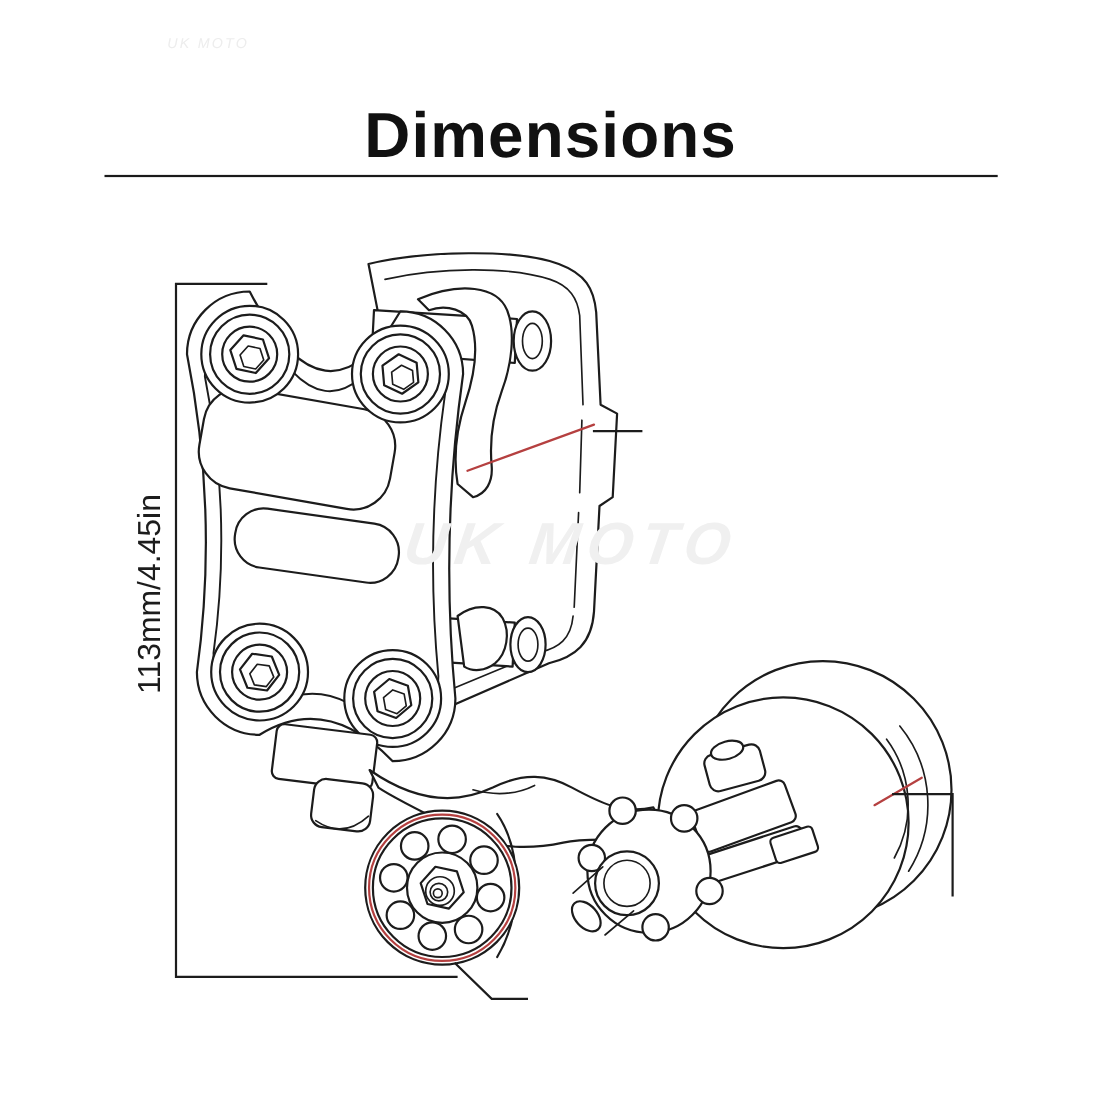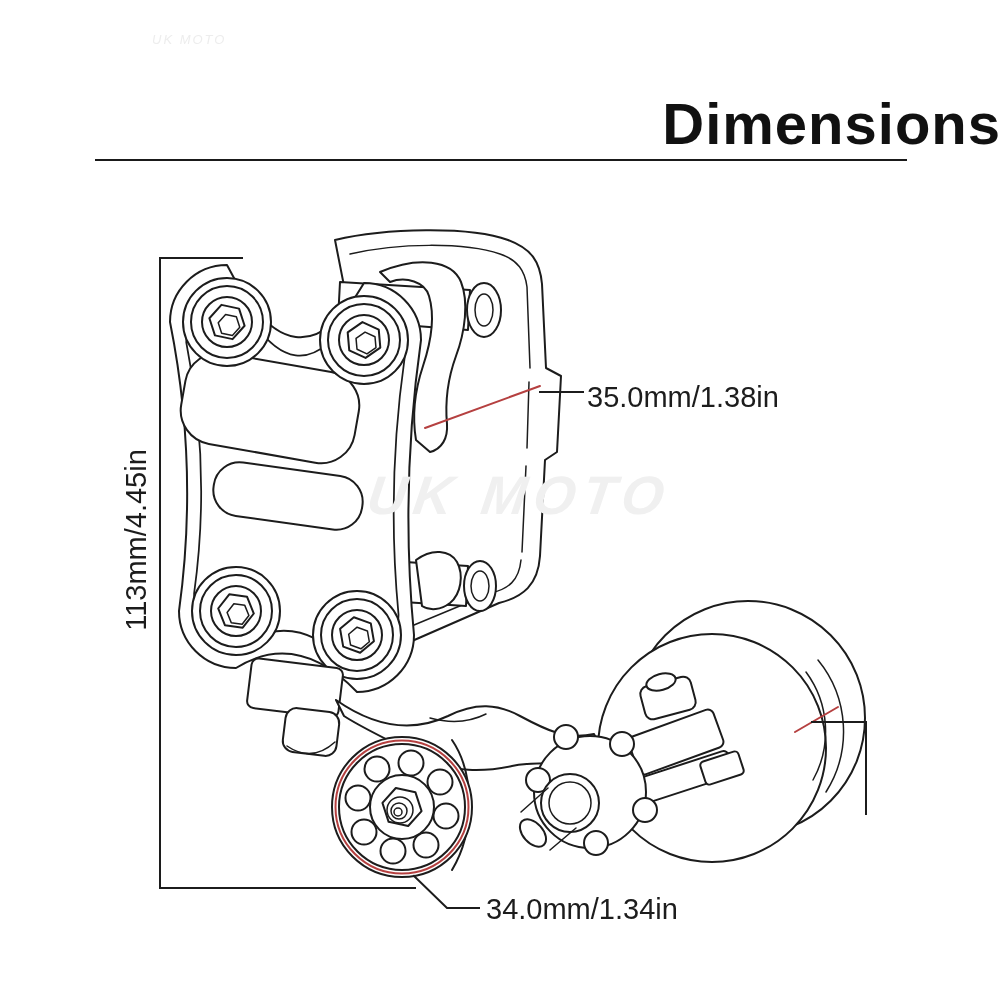--- a/index.html
+++ b/index.html
@@ -10,21 +10,21 @@
   }
   *{margin:0;padding:0;box-sizing:border-box;}
   html,body{background:#ffffff;}
   body{
     width:1001px;height:1001px;position:relative;overflow:hidden;
     font-family:"Liberation Sans","DejaVu Sans",sans-serif;
     color:var(--text-color);
   }
   .page{position:absolute;inset:0;background:#fff;}
   .page-title{
-    position:absolute;left:0;right:0;top:90px;text-align:right;
+    position:absolute;left:0;right:0;top:90px;text-align:center;
     font-size:58px;font-weight:700;letter-spacing:1px;color:#111;
   }
   .title-rule{
     position:absolute;left:95px;top:159px;width:812px;height:2px;background:#1a1a1a;
   }
   .dim-label{
     position:absolute;font-size:29px;color:var(--text-color);
     white-space:nowrap;line-height:1.1;
   }
   .dim-label.vertical{
@@ -207,15 +207,13 @@
       <path class="red" d="M 795 732 L 838 707"></path>
       <path class="dim" d="M 812 722 L 866 722 L 866 814"></path>
       <circle class="red" cx="402" cy="807" r="66.5" stroke-width="1.8"></circle>
       <path class="dim" d="M 414 876 L 447 908 L 479 908"></path>
     </g>
   </svg>
 
   <div class="watermark-center">UK MOTO</div>
 
   <div class="dim-label vertical">113mm/4.45in</div>
-  <div class="dim-label w35">35.0mm/1.38in</div>
-  <div class="dim-label w34">34.0mm/1.34in</div>
 </div>
 
 </body></html>

